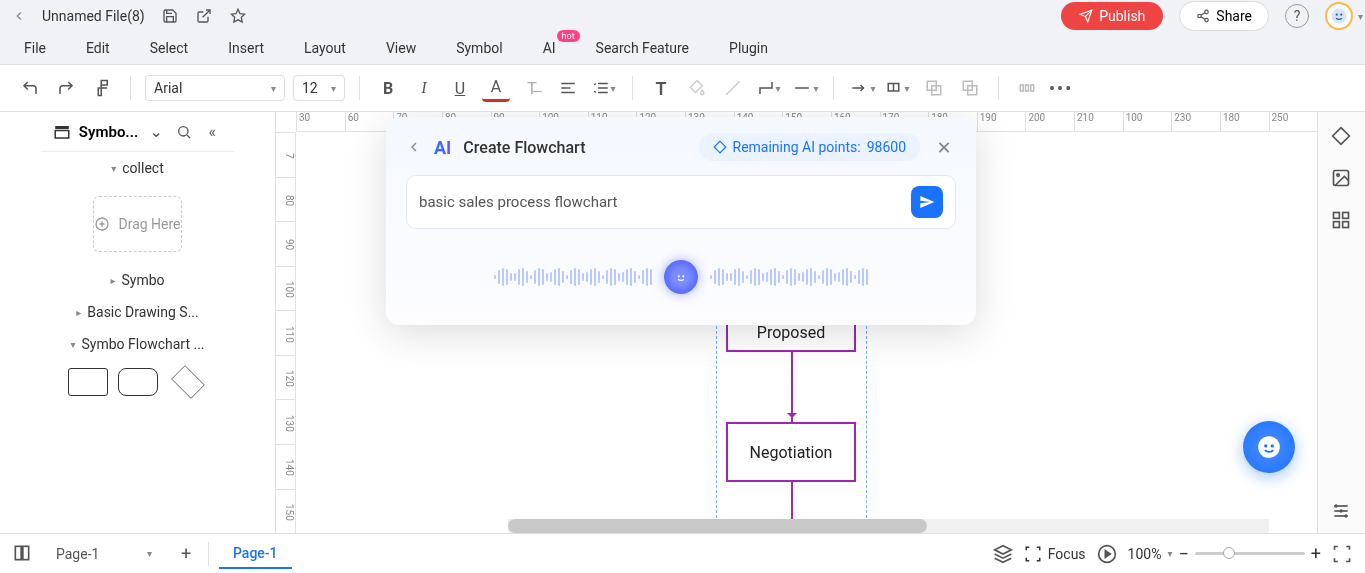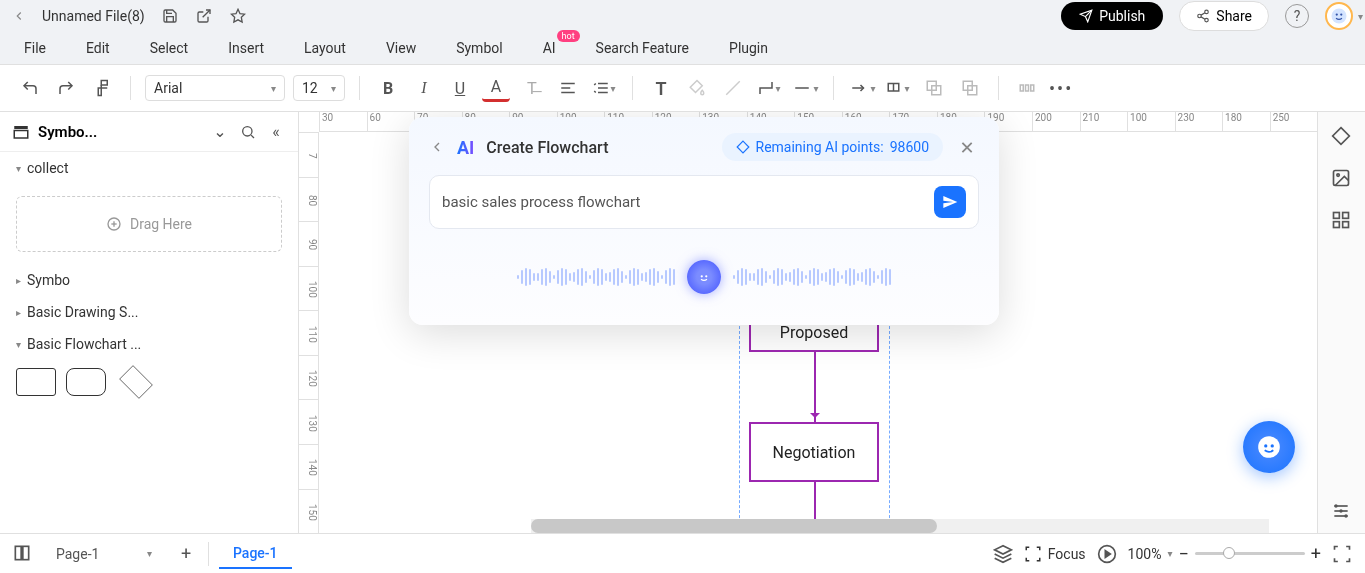--- a/index.html
+++ b/index.html
@@ -2,37 +2,37 @@
 <html><head>
 <meta charset="utf-8">
 <style>
 * { margin:0; padding:0; box-sizing:border-box; font-family:-apple-system,BlinkMacSystemFont,"Segoe UI",Roboto,Arial,sans-serif; }
 html,body { width:1365px; height:573px; overflow:hidden; background:#fff; }
 .titlebar { height:32px; background:#f0f2f5; display:flex; align-items:center; padding:0 12px; gap:16px; }
 .titlebar .back { color:#888; cursor:pointer; }
 .titlebar .filename { font-size:14px; color:#333; }
 .titlebar .tbicon { width:18px; height:18px; color:#555; display:flex; align-items:center; justify-content:center; cursor:pointer; }
 .titlebar .spacer { flex:1; }
-.titlebar .publish { background:#000000; color:#fff; border:none; border-radius:20px; padding:6px 18px; font-size:14px; display:flex; align-items:center; gap:6px; cursor:pointer; }
+.titlebar .publish { background:#ef4444; color:#fff; border:none; border-radius:20px; padding:6px 18px; font-size:14px; display:flex; align-items:center; gap:6px; cursor:pointer; }
 .titlebar .share { background:#fff; border:1px solid #ddd; border-radius:20px; padding:6px 16px; font-size:14px; display:flex; align-items:center; gap:6px; cursor:pointer; }
 .titlebar .help { width:24px; height:24px; border:1px solid #999; border-radius:50%; display:flex; align-items:center; justify-content:center; color:#555; font-size:14px; cursor:pointer; }
 .titlebar .avatar { width:28px; height:28px; border-radius:50%; background:#fff; border:2px solid #ffb74d; position:relative; display:flex; align-items:center; justify-content:center; cursor:pointer; }
 .titlebar .avatar svg { width:18px; height:18px; }
 .menubar { height:32px; display:flex; align-items:center; padding:0 24px; gap:40px; background:#f0f2f5; }
 .menubar .mitem { font-size:14px; color:#333; cursor:pointer; position:relative; }
 .menubar .mitem .hot { position:absolute; top:-10px; right:-24px; background:#ff4081; color:#fff; font-size:9px; padding:1px 5px; border-radius:8px; }
 .toolbar { height:48px; border-top:1px solid #e0e0e0; border-bottom:1px solid #e0e0e0; display:flex; align-items:center; padding:0 16px; gap:8px; background:#fff; }
 .toolbar .tbtn { width:28px; height:28px; display:flex; align-items:center; justify-content:center; color:#555; cursor:pointer; border-radius:4px; }
 .toolbar .sep { width:1px; height:24px; background:#e0e0e0; margin:0 6px; }
 .toolbar select, .toolbar .selbox { border:1px solid #ddd; border-radius:4px; padding:4px 8px; font-size:14px; color:#333; background:#fff; display:flex; align-items:center; gap:6px; cursor:pointer; }
 .toolbar .selbox.font { width:140px; justify-content:space-between; }
 .toolbar .selbox.size { width:52px; justify-content:space-between; }
 .toolbar .more { font-size:18px; color:#555; cursor:pointer; letter-spacing:2px; }
 .mainrow { display:flex; height:calc(573px - 32px - 32px - 48px - 40px); position:relative; }
-.leftpanel { width:299px; border-right:1px solid #e0e0e0; display:flex; flex-direction:column; background:#fff; }
+.leftpanel { width:276px; border-right:1px solid #e0e0e0; display:flex; flex-direction:column; background:#fff;align-items:center; }
 .lp-head { height:40px; display:flex; align-items:center; padding:0 12px; gap:8px; border-bottom:1px solid #eee;}
 .lp-head .icon { width:18px;height:18px; }
 .lp-head .title { font-weight:600; font-size:15px; flex:1; }
 .lp-head .chev, .lp-head .search, .lp-head .collapse { width:20px; cursor:pointer; color:#555; display:flex; align-items:center; justify-content:center;}
 .lp-section { padding:8px 16px; font-size:14px; color:#333; cursor:pointer; display:flex; align-items:center; gap:6px; }
 .lp-drag { margin:12px 16px; border:1px dashed #ccc; border-radius:6px; height:56px; display:flex; align-items:center; justify-content:center; gap:8px; color:#999; font-size:14px; cursor:pointer;}
 .lp-shapes { display:flex; gap:10px; padding:8px 16px; }
 .lp-shapes .shp { width:40px; height:28px; border:1.5px solid #333; border-radius:3px; }
 .lp-shapes .shp.diamond { border:none; position:relative; }
 .lp-shapes .shp.diamond::before { content:""; position:absolute; inset:0; border:1.5px solid #333; transform:rotate(45deg) scale(0.7); }
@@ -304,21 +304,21 @@
     <div class="lp-section">
         <span class="caret">▸</span>
         <span>Symbo</span>
       </div>
     <div class="lp-section">
         <span class="caret">▸</span>
         <span>Basic Drawing S...</span>
       </div>
     <div class="lp-section">
         <span class="caret">▾</span>
-        <span>Basic Flowchart ...</span>
+        <span>Symbo Flowchart ...</span>
       </div>
     <div class="lp-shapes">
       <div class="shp"></div>
       <div class="shp" style="border-radius:8px;"></div>
       <div class="shp diamond"></div>
     </div>
   </div>
 
   <div class="canvaswrap">
     <div class="ruler-top" id="ruler-top">

